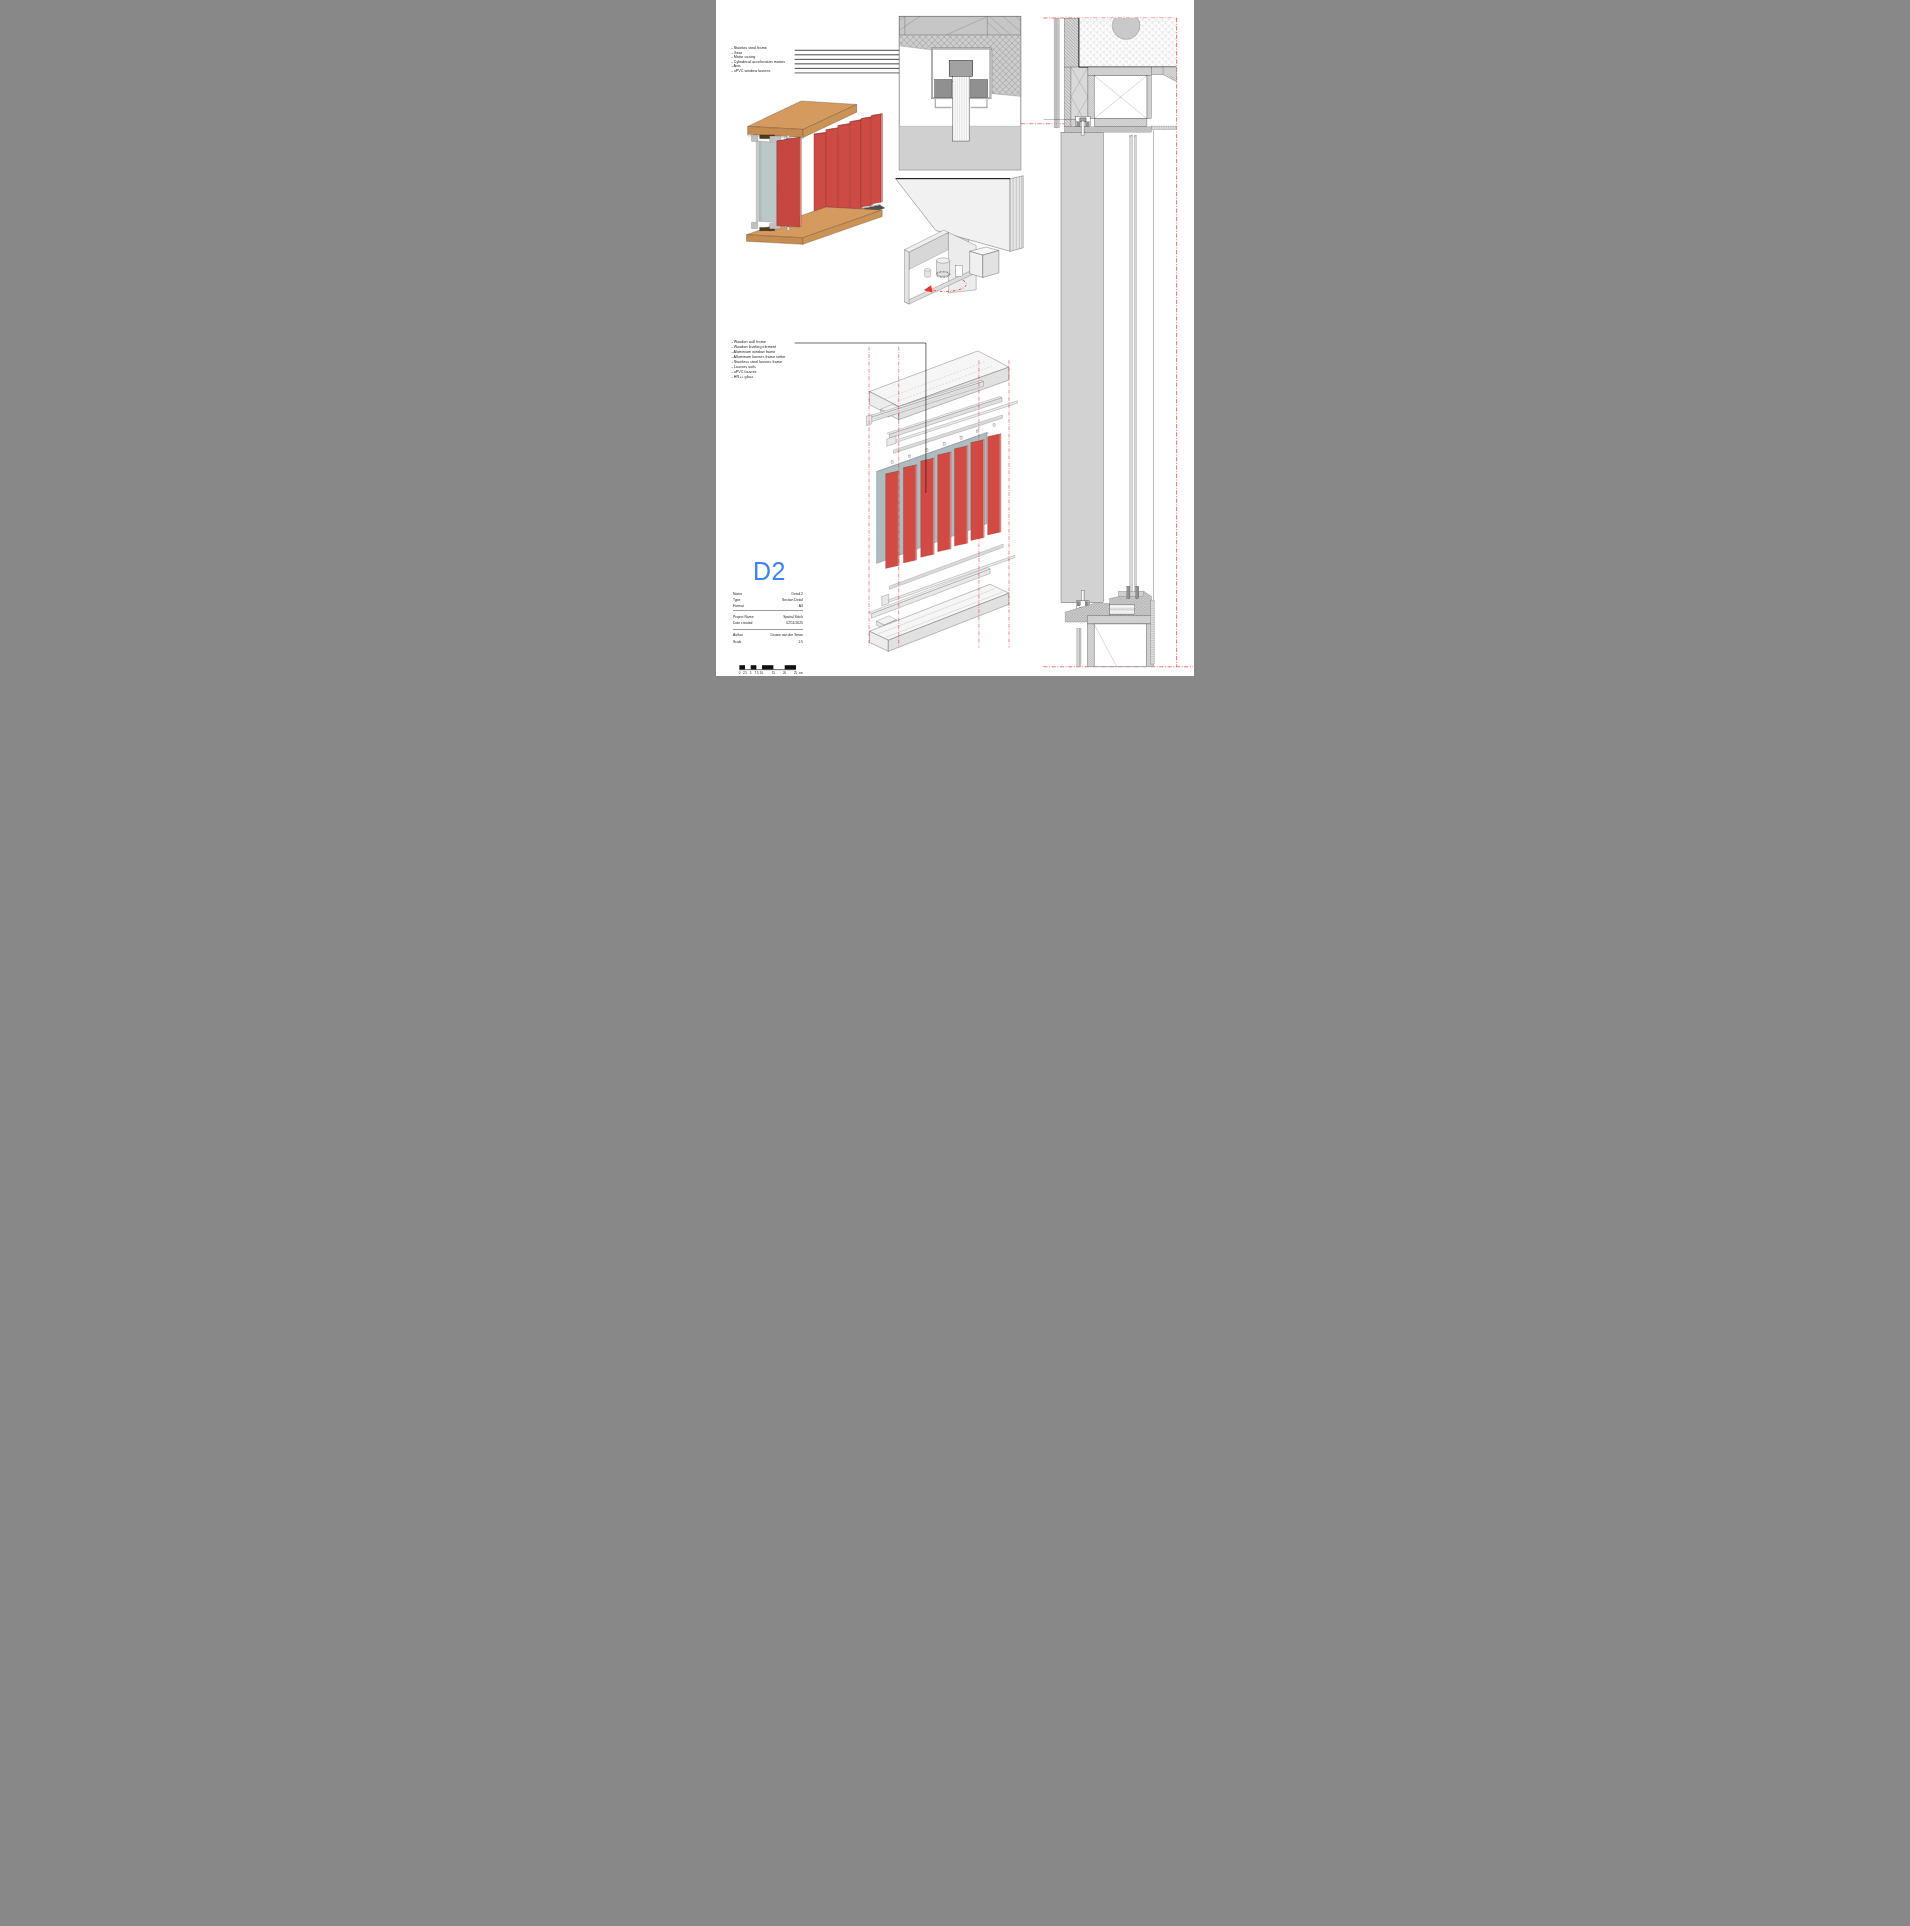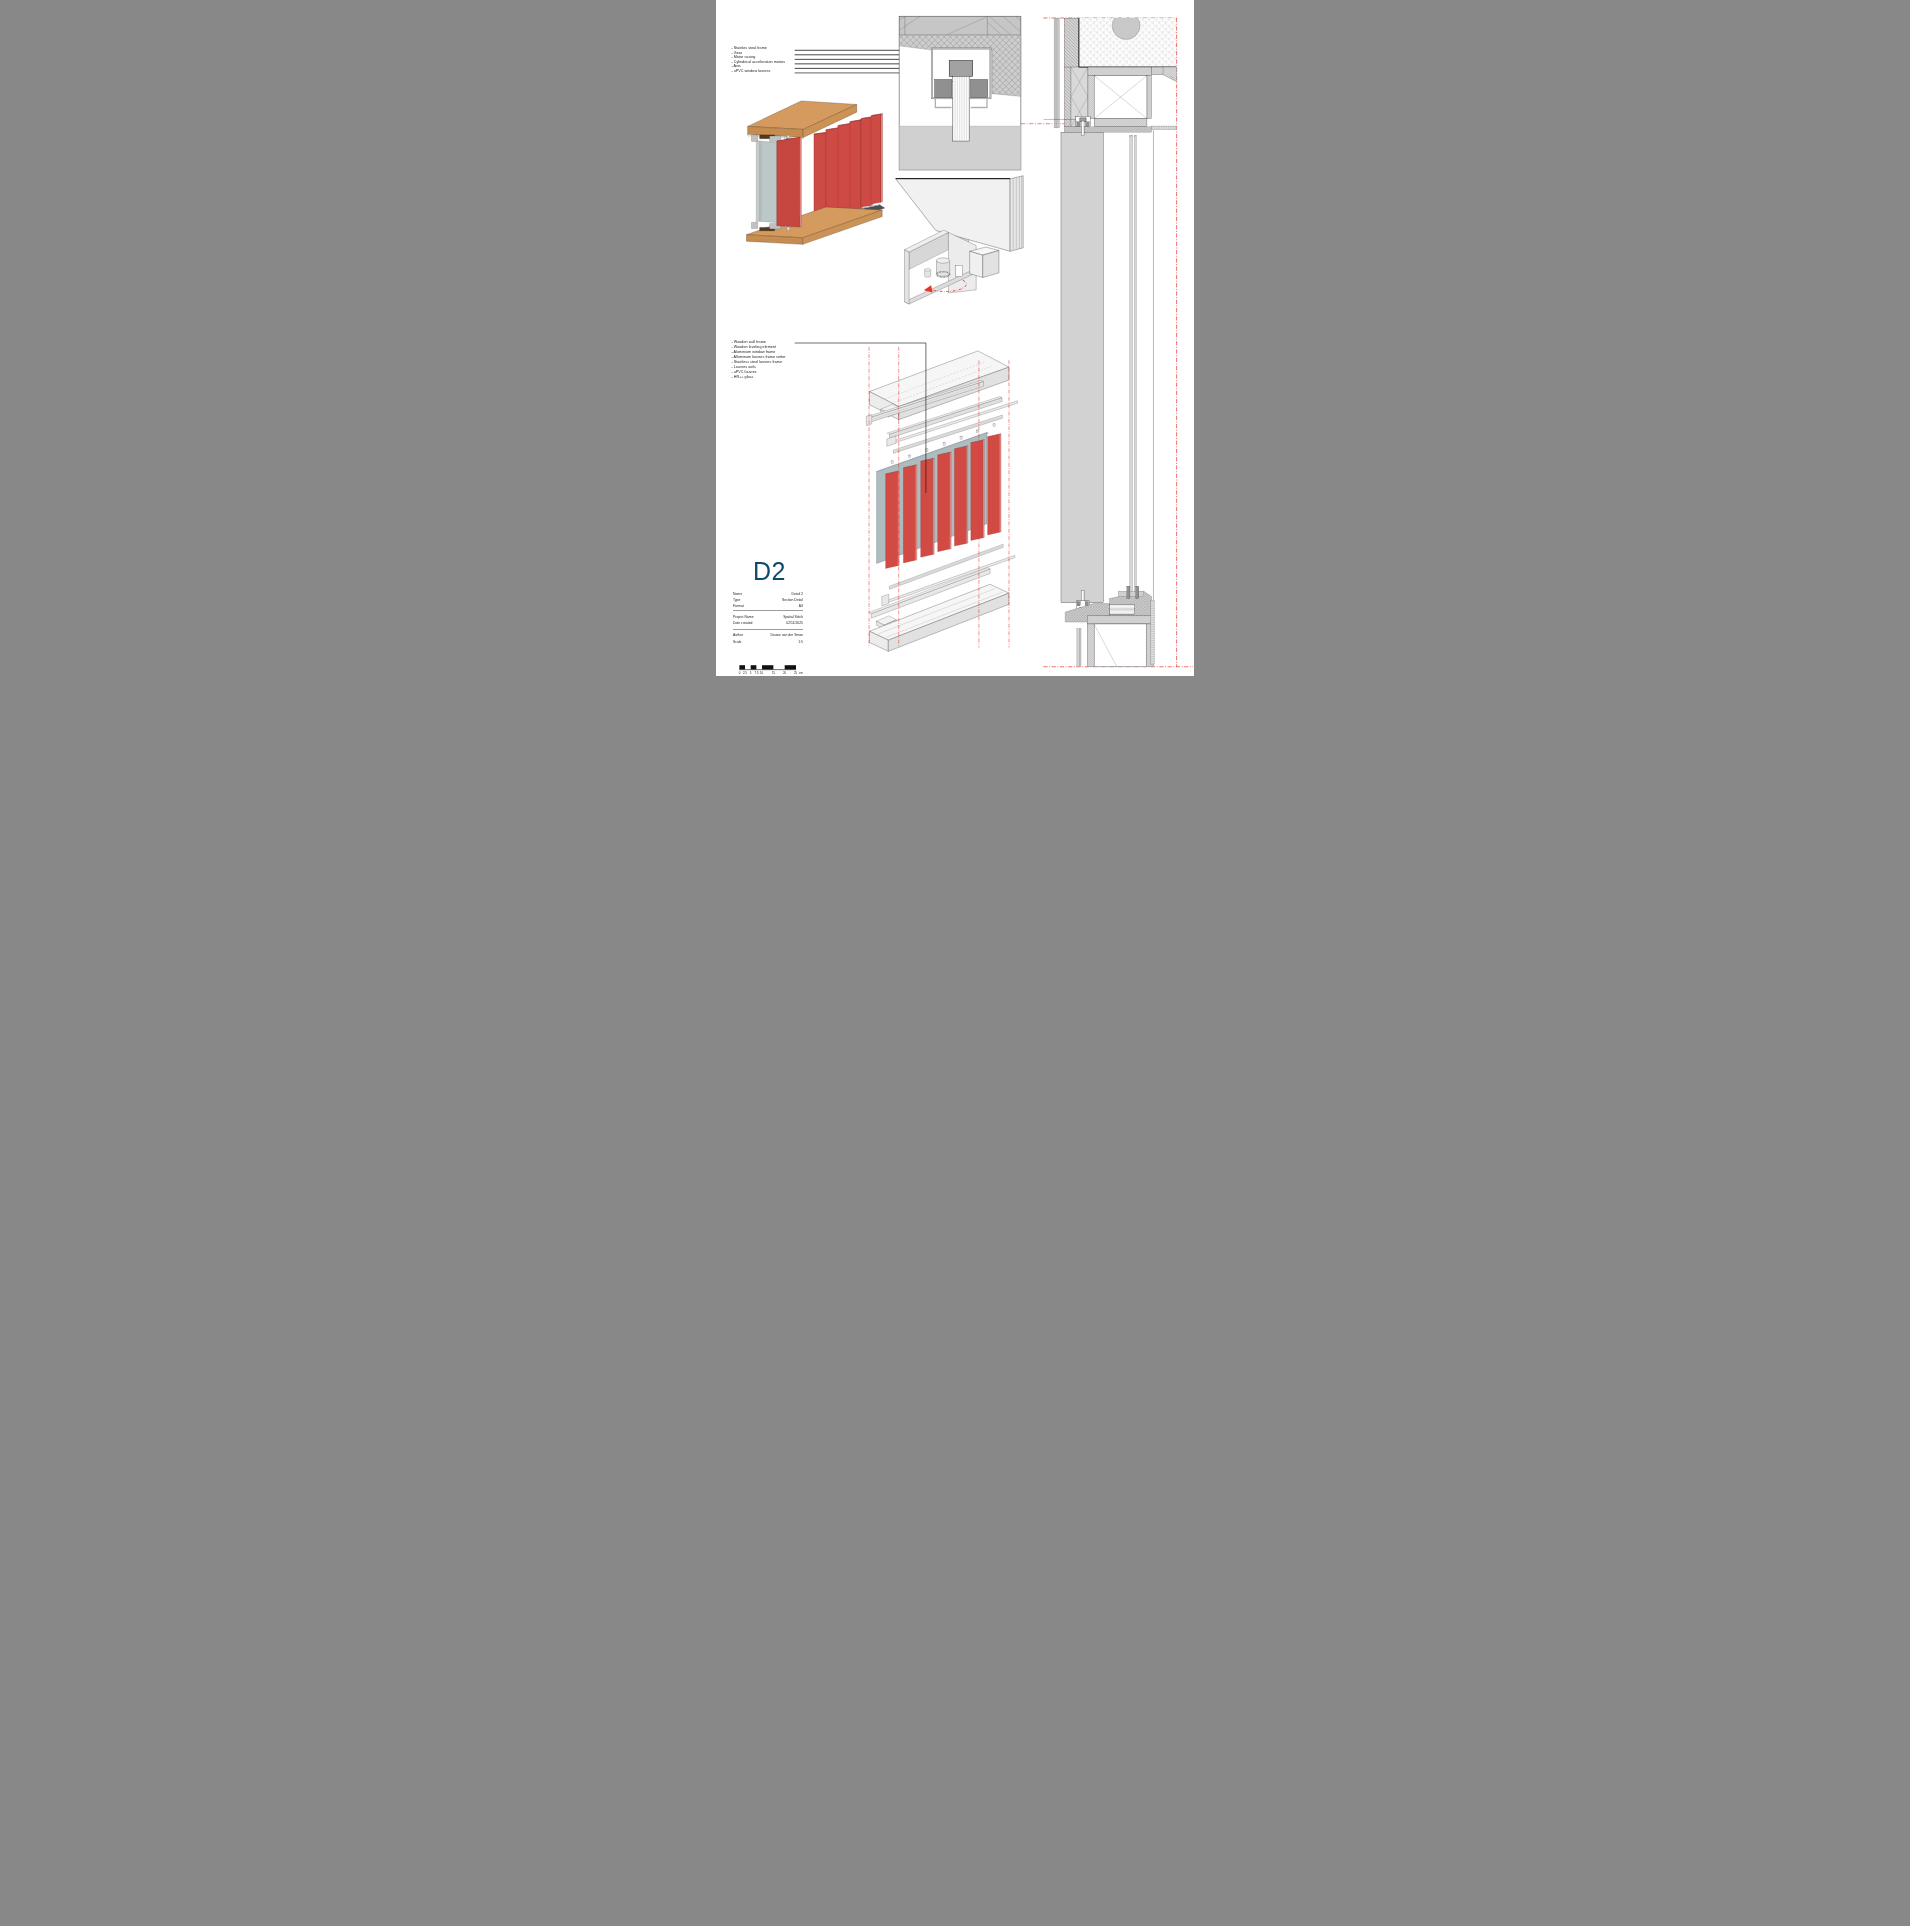--- a/index.html
+++ b/index.html
@@ -3,21 +3,21 @@
 <meta charset="utf-8">
 <style>
   html,body{margin:0;padding:0;background:#888;}
   .sheet{position:relative;width:478px;height:676px;background:#ffffff;margin:0 auto;
          font-family:"Liberation Sans",sans-serif;overflow:hidden;}
   .sheet svg{position:absolute;left:0;top:0;}
   .anno{position:absolute;font-weight:300;color:#1b1b1b;letter-spacing:0.04px;white-space:nowrap;}
   .anno1{left:15.4px;top:46px;font-size:3.7px;line-height:4.5px;}
   .anno2{left:15.4px;top:340px;font-size:3.7px;line-height:5px;}
   .tb{position:absolute;color:#1d1d1d;}
-  .tb-code{left:37px;top:559px;font-size:25px;font-weight:200;letter-spacing:0.4px;line-height:1;color:#0c4a6e;}
+  .tb-code{left:37px;top:559px;font-size:25px;font-weight:200;letter-spacing:0.4px;line-height:1;color:#3b82f6;}
   .tb-rows{left:17px;width:70px;font-size:3.4px;font-weight:300;}
   .tb-row{display:flex;height:6px;align-items:center;}
   .tb-row .v{margin-left:auto;text-align:right;}
   .tb-div{position:absolute;left:17px;width:70px;height:1.2px;background:#9c9c9c;}
   .sb-label{position:absolute;font-size:2.9px;font-weight:300;color:#1d1d1d;width:7px;text-align:center;}
   .sb-unit{position:absolute;font-size:2.9px;font-weight:300;color:#1d1d1d;}
 </style>
 </head>
 <body>
 

